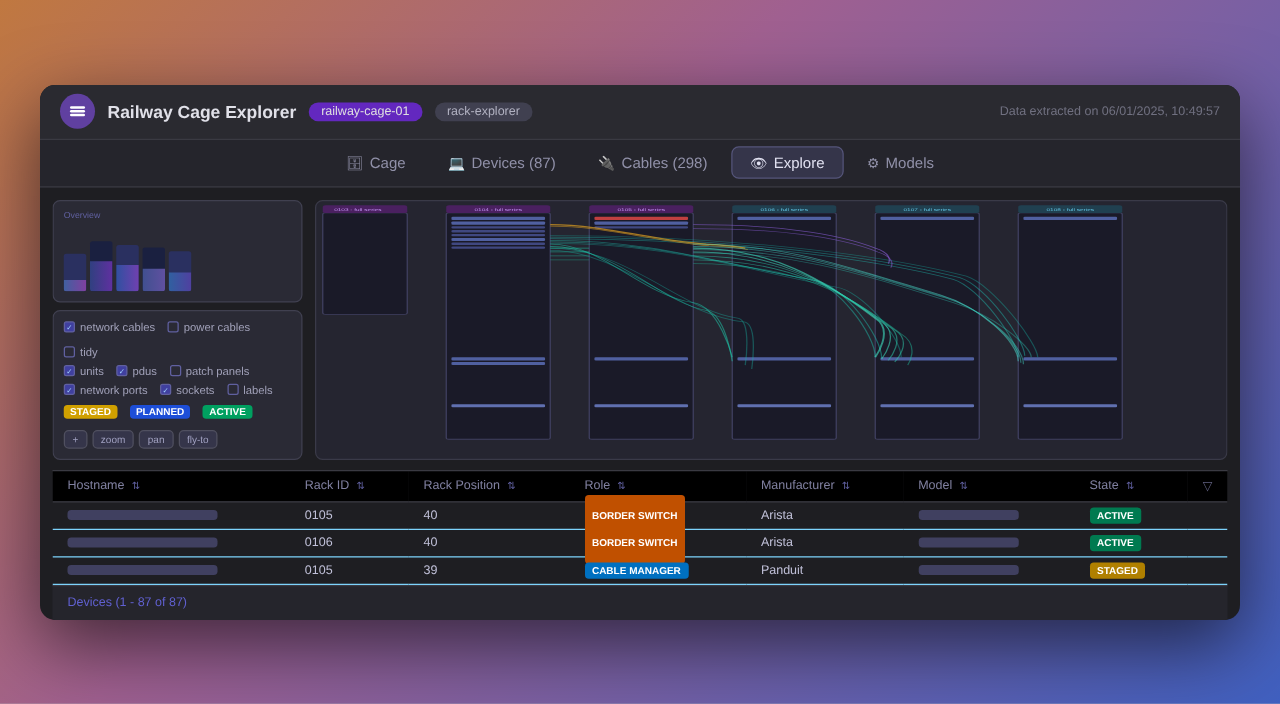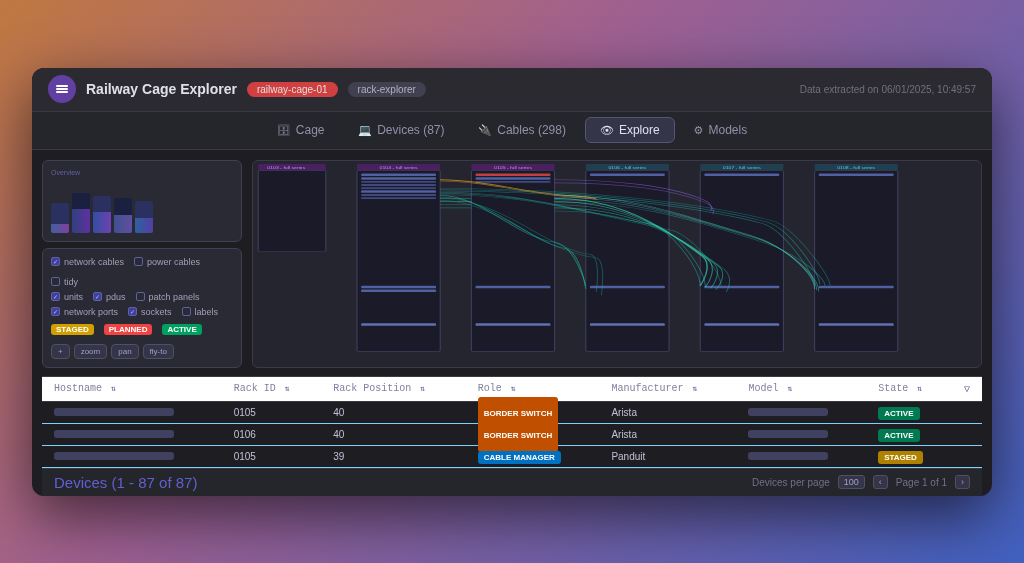--- a/index.html
+++ b/index.html
@@ -48,21 +48,21 @@
       align-items: center;
       justify-content: center;
     }
     .app-logo svg { width: 16px; height: 16px; }
     .app-title {
       color: #e0e0e8;
       font-size: 14px;
       font-weight: 600;
     }
     .breadcrumb-pill {
-      background: #ef4444;
+      background: #6d28d9;
       color: #fff;
       font-size: 10px;
       padding: 2px 10px;
       border-radius: 10px;
       opacity: 0.85;
     }
     .breadcrumb-pill2 {
       background: #404050;
       color: #b0b0c0;
       font-size: 10px;
@@ -161,21 +161,21 @@
     }
     .badge-staged {
       background: #d0a000;
       color: #fff;
       font-size: 8px;
       padding: 1px 5px;
       border-radius: 3px;
       font-weight: bold;
     }
     .badge-planned {
-      background: #ef4444;
+      background: #1d4ed8;
       color: #fff;
       font-size: 8px;
       padding: 1px 5px;
       border-radius: 3px;
       font-weight: bold;
     }
     .badge-active {
       background: #00a060;
       color: #fff;
       font-size: 8px;
@@ -228,22 +228,21 @@
     .table-container {
       flex: 1;
       overflow: hidden;
     }
     table {
       width: 100%;
       border-collapse: collapse;
       font-size: 11px;
     }
     thead tr {
-      background: #ffffff;
-      font-family: Liberation Mono, monospace;
+      background: #000000;
     }
     thead th {
       color: #8080a0;
       font-weight: 500;
       padding: 6px 12px;
       text-align: left;
       border-bottom: 1px solid #3a3a42;
       font-size: 10px;
     }
     thead th .sort-icon {
@@ -310,21 +309,21 @@
       height: 28px;
       background: #25252c;
       border-top: 1px solid #3a3a42;
       display: flex;
       align-items: center;
       padding: 0 12px;
       justify-content: space-between;
     }
     .footer-link {
       color: #6060d0;
-      font-size: 15px;
+      font-size: 10px;
       cursor: pointer;
     }
     .footer-right {
       display: flex;
       align-items: center;
       gap: 8px;
       color: #707088;
       font-size: 10px;
     }
     .page-btn {
@@ -624,23 +623,16 @@
                   <div class="model-placeholder"></div>
                 </td>
               <td><span class="badge-staged-sm">STAGED</span></td>
               <td></td>
             </tr>
           </tbody>
         </table>
       </div>
       <div class="table-footer">
         <span class="footer-link">Devices (1 - 87 of 87)</span>
-        <div class="footer-right">
-          <span>Devices per page</span>
-          <span class="page-btn">100</span>
-          <button class="page-btn">‹</button>
-          <span>Page 1 of 1</span>
-          <button class="page-btn">›</button>
-        </div>
       </div>
     </div>
   </div>
 </div>
 
 </body></html>

